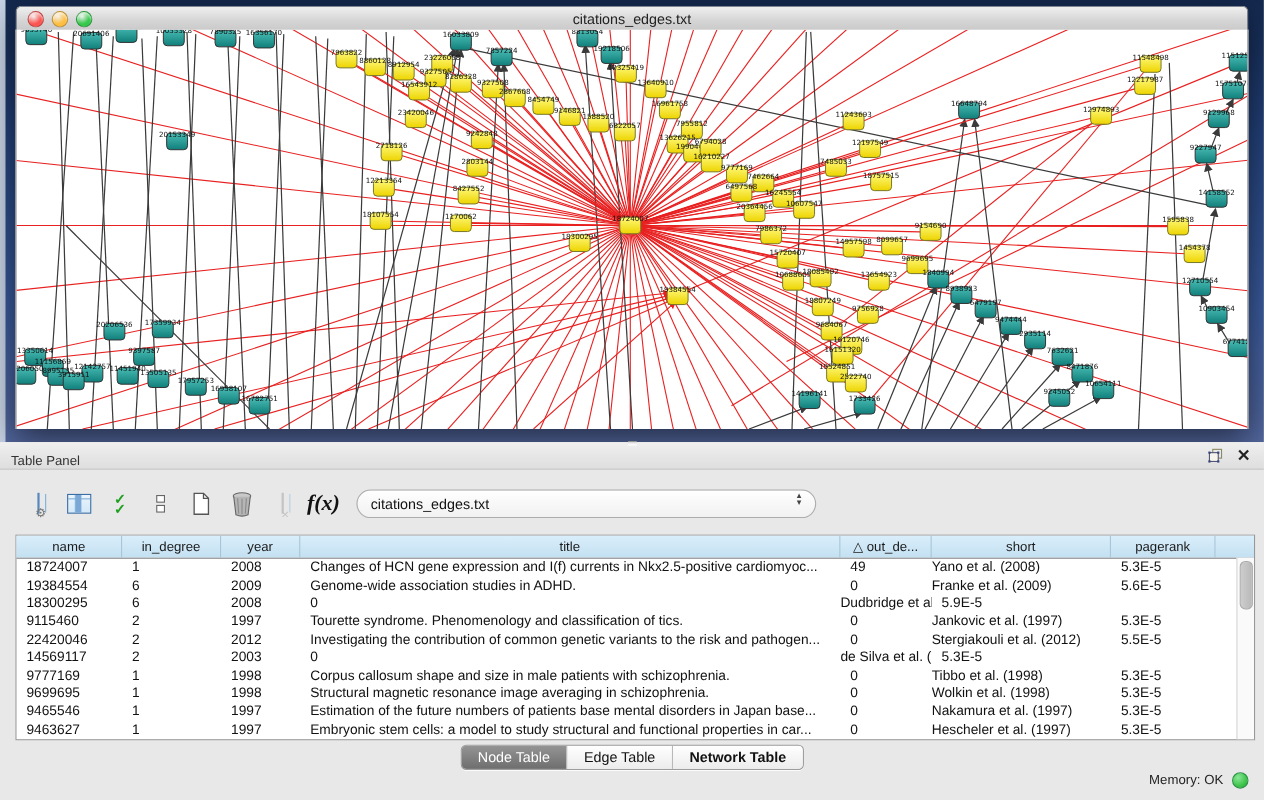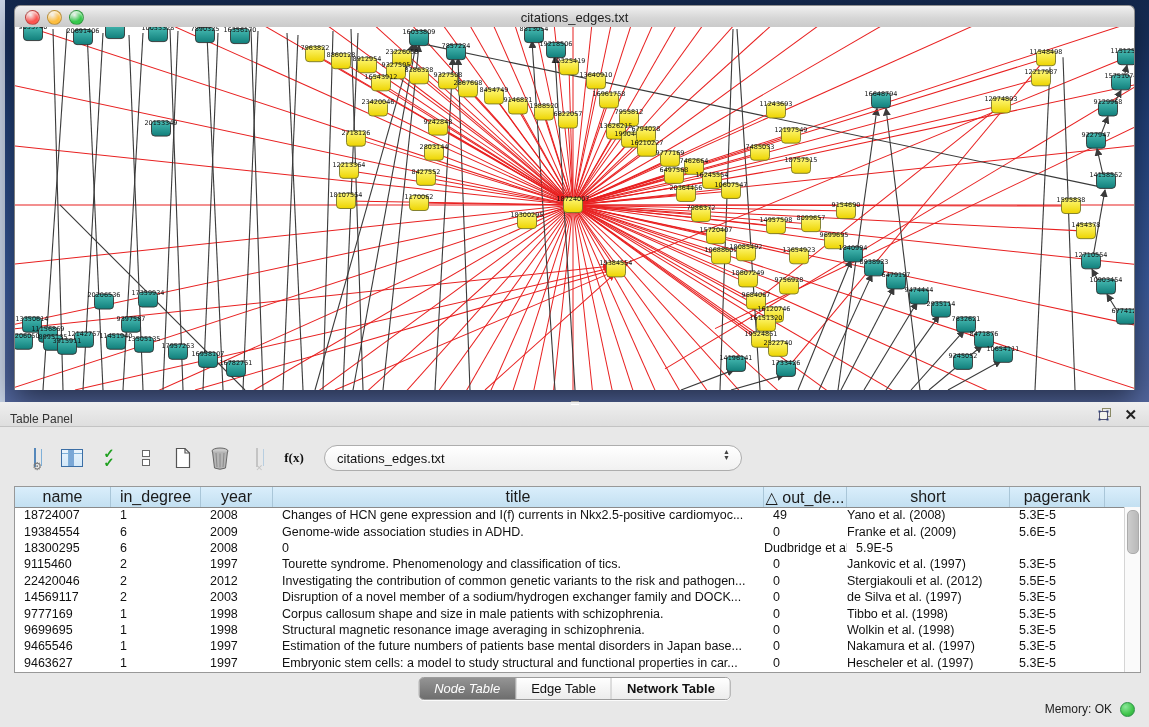--- a/index.html
+++ b/index.html
@@ -31,50 +31,50 @@
   .panel-actions{position:absolute;right:12px;top:0;height:24px;display:flex;align-items:center;gap:12px;}
   .float-ic svg{display:block;}
   .close-ic{font-size:15px;font-weight:bold;color:#222;line-height:1;cursor:default;}
   .grip{position:absolute;left:568px;top:-3px;width:14px;height:6px;}
   .grip:before{content:"";position:absolute;left:3px;top:2px;width:8px;height:2px;
     border-top:1px solid #999;border-bottom:1px solid #fff;}
 
   .toolbar{display:flex;align-items:center;gap:11px;padding:14px 0 0 22px;height:34px;}
   .tool{width:26px;height:26px;display:flex;align-items:center;justify-content:center;}
   .tool.disabled{opacity:.45;}
-  .fx{font-family:"Liberation Serif",serif;font-size:13px;color:#111;font-weight:bold;}
+  .fx{font-family:"Liberation Serif",serif;font-style:italic;font-size:20px;color:#111;font-weight:bold;}
   .dropdown{width:392px;height:24px;margin-left:6px;border:1px solid #adadad;border-radius:13px;
     background:linear-gradient(#ffffff,#f1f1f1);display:flex;align-items:center;
     padding:0 12px;font-size:13px;color:#111;position:relative;}
   .dd-arrows{position:absolute;right:11px;top:3px;display:flex;flex-direction:column;line-height:6px;
     font-size:7px;color:#444;}
 
   .tablebox{position:absolute;left:14px;right:8px;top:84px;bottom:54px;background:#fff;
     border:1px solid #989898;}
   .thead{display:grid;grid-template-columns:96px 90px 72px 491px 83px 163px 95px 1fr;
     height:20px;background:linear-gradient(#daeefb,#c3e0f1);border-bottom:1px solid #8a8a8a;}
-  .th{display:flex;align-items:center;justify-content:center;font-size:16px;color:#1a1a1a;
+  .th{display:flex;align-items:center;justify-content:center;font-size:12px;color:#1a1a1a;
     border-right:1px solid #a9c6d8;overflow:hidden;white-space:nowrap;}
   .tbody{position:absolute;left:0;right:15px;top:20px;bottom:0;overflow:hidden;}
   .tr{display:grid;grid-template-columns:96px 90px 72px 491px 83px 163px 95px 1fr;
     height:16.4px;align-items:center;font-size:12.5px;color:#111;}
   .td{padding-left:9px;white-space:nowrap;overflow:hidden;}
   .td.center{text-align:left;padding-left:0;}
   .vscroll{position:absolute;right:0;top:20px;bottom:0;width:15px;background:#fafafa;
     border-left:1px solid #d5d5d5;}
   .vthumb{position:absolute;left:2px;top:3px;width:10px;height:42px;border-radius:5px;
     background:linear-gradient(90deg,#cdcdcd,#b9b9b9);border:1px solid #ababab;}
 
   .segmented{position:absolute;left:50%;transform:translateX(-50%);bottom:27px;height:21px;
     display:flex;border:1px solid #9c9c9c;border-radius:5px;overflow:hidden;
     box-shadow:0 1px 0 rgba(255,255,255,.8);font-size:13px;}
   .seg{padding:0 15px;display:flex;align-items:center;background:linear-gradient(#ffffff,#ececec);
     color:#111;border-right:1px solid #b8b8b8;}
   .seg:last-child{border-right:none;font-weight:bold;}
-  .seg.active{background:linear-gradient(#949494,#6e6e6e);color:#fff;font-style:italic;}
+  .seg.active{background:linear-gradient(#949494,#6e6e6e);color:#fff;}
 
   .statusbar{position:absolute;left:0;right:0;bottom:5px;height:26px;display:flex;
     align-items:center;justify-content:flex-end;padding-right:14px;font-size:12px;color:#222;gap:8px;}
   .memdot{width:13px;height:13px;border-radius:50%;border:1px solid #2c9246;
     background:radial-gradient(circle at 35% 30%,#8ce79a,#3fc54a 60%,#2da03b);}
 
   
   .mini-table{width:20px;height:16px;border:1px solid #5588bb;background:
     linear-gradient(#eaf4fd,#d3e8f8);position:relative;}
   .mini-table:before{content:"";position:absolute;left:0;top:3px;right:0;height:1px;background:#7fb0d8;}
@@ -859,21 +859,20 @@
           <div class="td">Investigating the contribution of common genetic variants to the risk and pathogen...</div>
           <div class="td">0</div>
           <div class="td center">Stergiakouli et al. (2012)</div>
           <div class="td">5.5E-5</div>
           <div class="td"></div>
         </div>
         <div class="tr">
           <div class="td">14569117</div>
           <div class="td">2</div>
           <div class="td">2003</div>
-          <div class="td">Disruption of a novel member of a sodium/hydrogen exchanger family and DOCK...</div>
           <div class="td">0</div>
           <div class="td center">de Silva et al. (1997)</div>
           <div class="td">5.3E-5</div>
           <div class="td"></div>
         </div>
         <div class="tr">
           <div class="td">9777169</div>
           <div class="td">1</div>
           <div class="td">1998</div>
           <div class="td">Corpus callosum shape and size in male patients with schizophrenia.</div>

